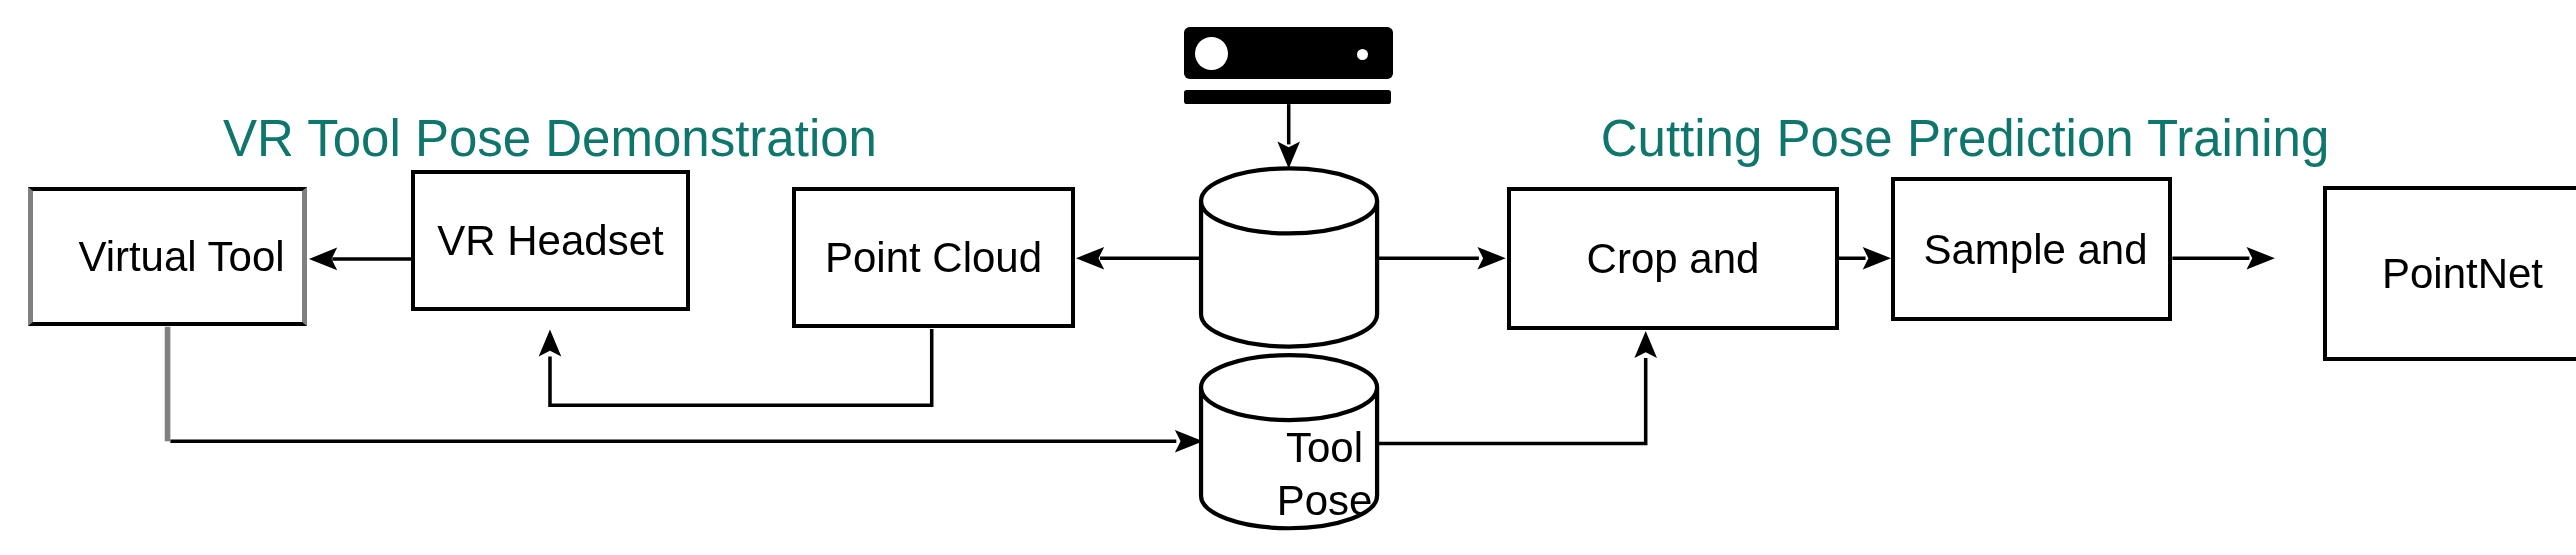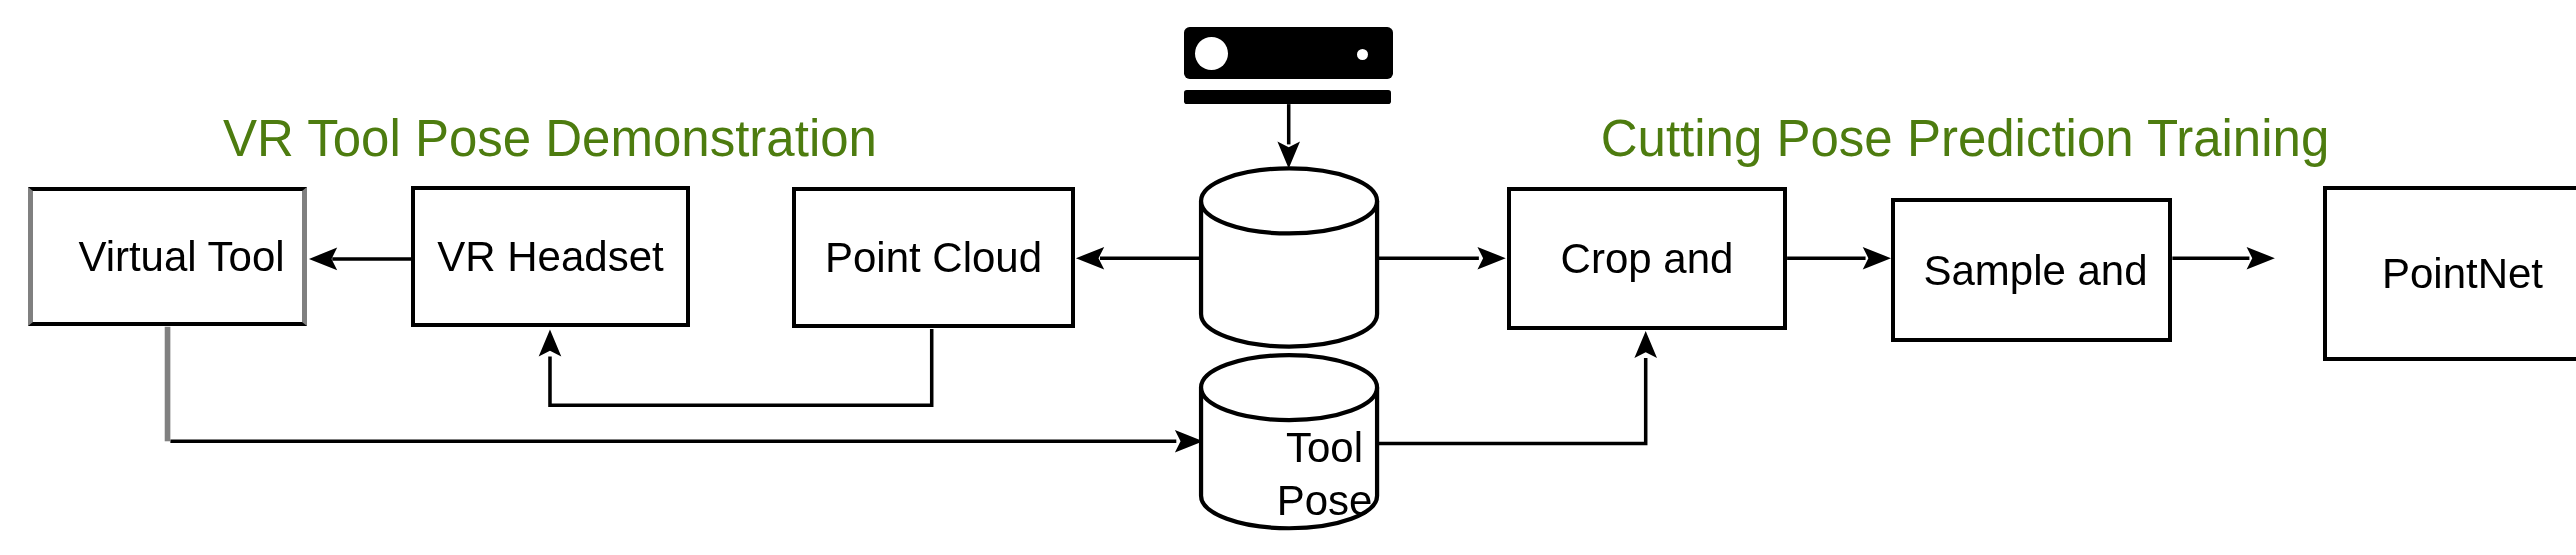--- a/index.html
+++ b/index.html
@@ -3,21 +3,21 @@
 <meta charset="utf-8">
 <style>
   html,body{margin:0;padding:0;background:#ffffff;}
   #stage{
     position:relative;width:2576px;height:556px;background:#ffffff;overflow:hidden;
     font-family:"Liberation Sans","DejaVu Sans",sans-serif;color:#000;
   }
   #wires{position:absolute;left:0;top:0;width:2576px;height:556px;}
   .section-title{
     position:absolute;top:110px;transform:translateX(-50%);
-    font-size:51px;line-height:57px;white-space:nowrap;color:#4d7c0f;
+    font-size:51px;line-height:57px;white-space:nowrap;color:#0f766e;
   }
   .node{
     position:absolute;box-sizing:border-box;background:#ffffff;
     border:4.2px solid #000;display:flex;flex-direction:column;
     align-items:center;justify-content:center;text-align:center;
     font-size:42px;line-height:53px;white-space:nowrap;
   }
   .node.gray-sides{border-left:5.7px solid #808080;border-right:5.7px solid #808080;}
   .cyl-label{
     position:absolute;width:177px;text-align:center;
@@ -100,33 +100,33 @@
     <div class="sensor-body"></div>
     <div class="sensor-lens"></div>
     <div class="sensor-led"></div>
     <div class="sensor-base"></div>
   </div>
 
   <div class="node gray-sides" style="left:28px;top:187px;width:279px;height:139px;padding-left:28px;">
     <span>Virtual Tool</span>
   </div>
 
-  <div class="node" style="left:411px;top:186px;width:279px;height:141px;">
+  <div class="node" style="left:411px;top:170px;width:279px;height:141px;">
     <span>VR Headset</span>
   </div>
 
   <div class="node" style="left:792px;top:187px;width:283px;height:141px;gap:28px;">
     <span>Point Cloud</span>
   </div>
 
-  <div class="node" style="left:1507px;top:187px;width:280px;height:143px;">
+  <div class="node" style="left:1507px;top:187px;width:332px;height:143px;">
     <span>Crop and</span>
   </div>
 
-  <div class="node" style="left:1891px;top:198px;width:281px;height:144px;padding-left:8px;">
+  <div class="node" style="left:1891px;top:177px;width:281px;height:144px;padding-left:8px;">
     <span>Sample and</span>
   </div>
 
   <div class="node" style="left:2275px;top:186px;width:279px;height:175px;margin-left:48px;">
     <span>PointNet</span>
   </div>
 
 
   <div class="cyl-label" style="left:1236px;top:421px;">
     <div>Tool</div>

